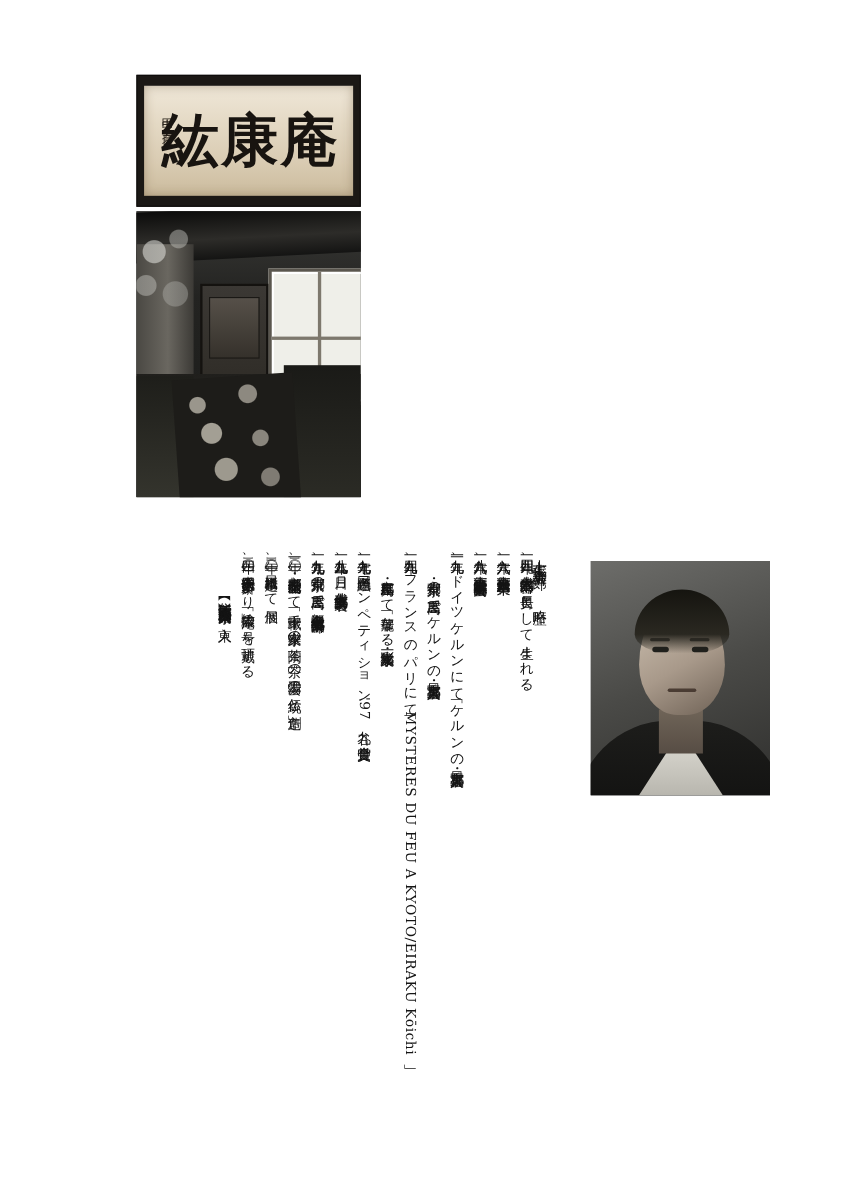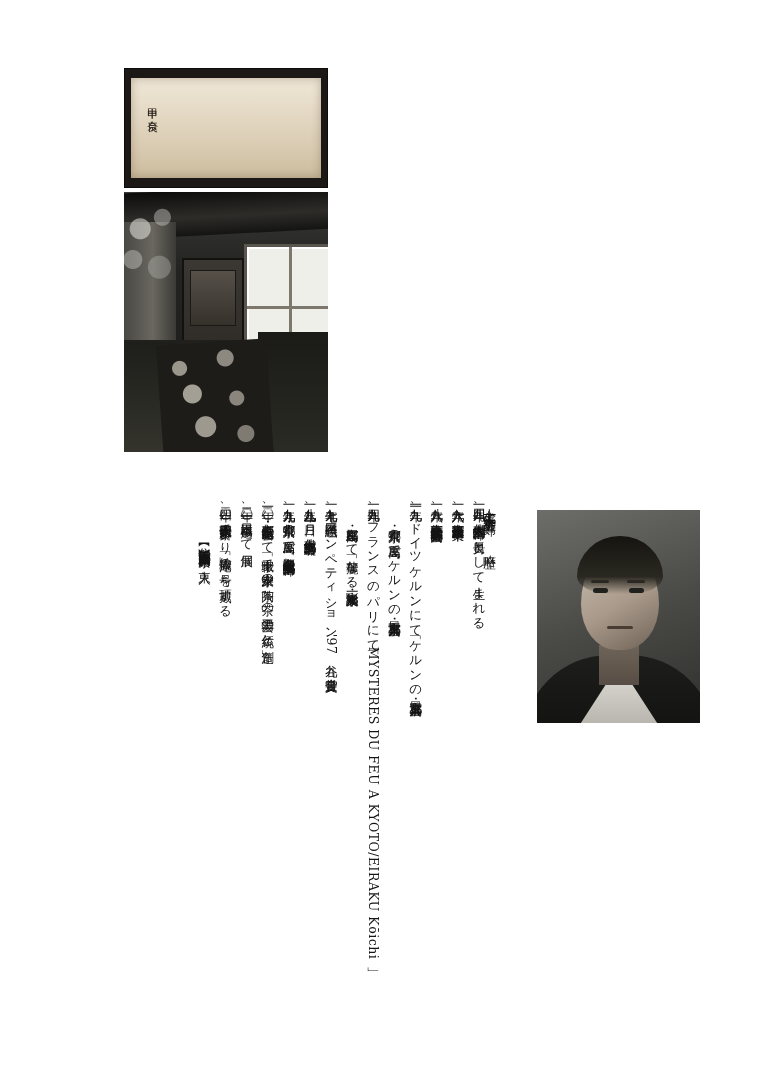--- a/index.html
+++ b/index.html
@@ -253,20 +253,21 @@
   .title-col .gap { display: inline-block; height: 18px; }
 </style>
 </head>
 <body>
 
 <div class="plaque">
   <div class="board">
     <div class="board-inner">
       <span class="sig">甲申
 奈良</span>
+      <span class="kanji">紘康庵</span>
     </div>
   </div>
 </div>
 
 <div class="garden">
   <div class="sky"></div>
   <div class="eave"></div>
   <div class="wall-left"></div>
   <div class="shoji"></div>
   <div class="door"></div>

